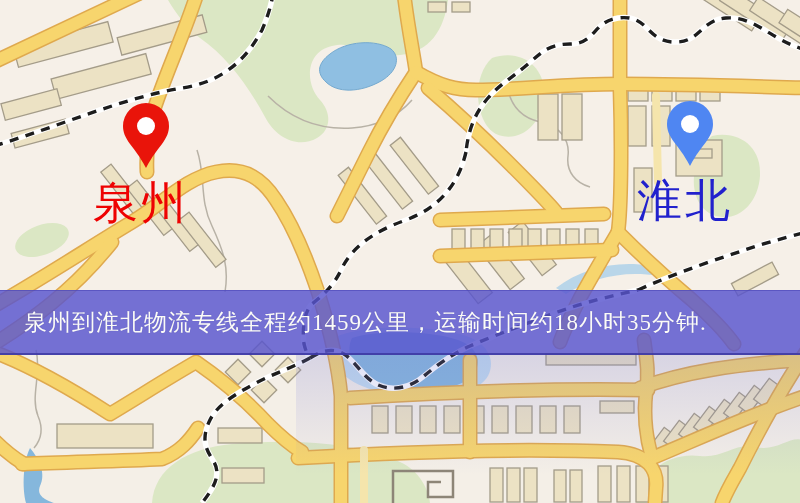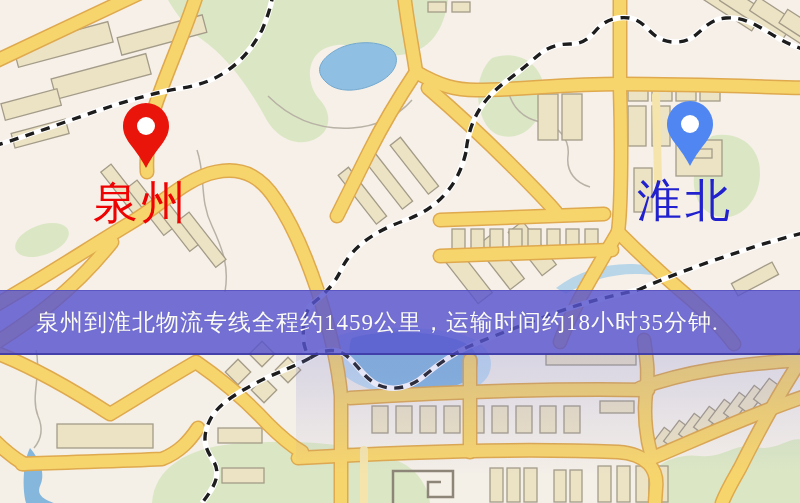--- a/index.html
+++ b/index.html
@@ -9,21 +9,21 @@
     background:#f4efe7;
   }
   .map-svg{position:absolute;left:0;top:0;z-index:1;display:block;}
   .route-banner{
     position:absolute;left:0;top:290px;width:800px;height:65px;z-index:3;
     background:rgba(88,84,206,0.82);
     border-top:1px solid rgba(70,66,180,0.55);
     border-bottom:2px solid rgba(58,54,160,0.8);
     box-sizing:border-box;
     display:flex;align-items:center;
-    padding-left:36px;
+    padding-left:24px;
     color:#fbfbf7;font-size:23px;letter-spacing:1px;white-space:nowrap;
     text-shadow:0 0 1px rgba(60,60,150,.4);
   }
   .city-label{
     position:absolute;z-index:4;font-size:45px;line-height:1;
     letter-spacing:3px;font-weight:500;white-space:nowrap;
   }
   .label-origin{left:93px;top:181px;color:#ee0202;}
   .label-dest{left:637px;top:179px;color:#2121cd;}
   .pin{position:absolute;z-index:5;}

